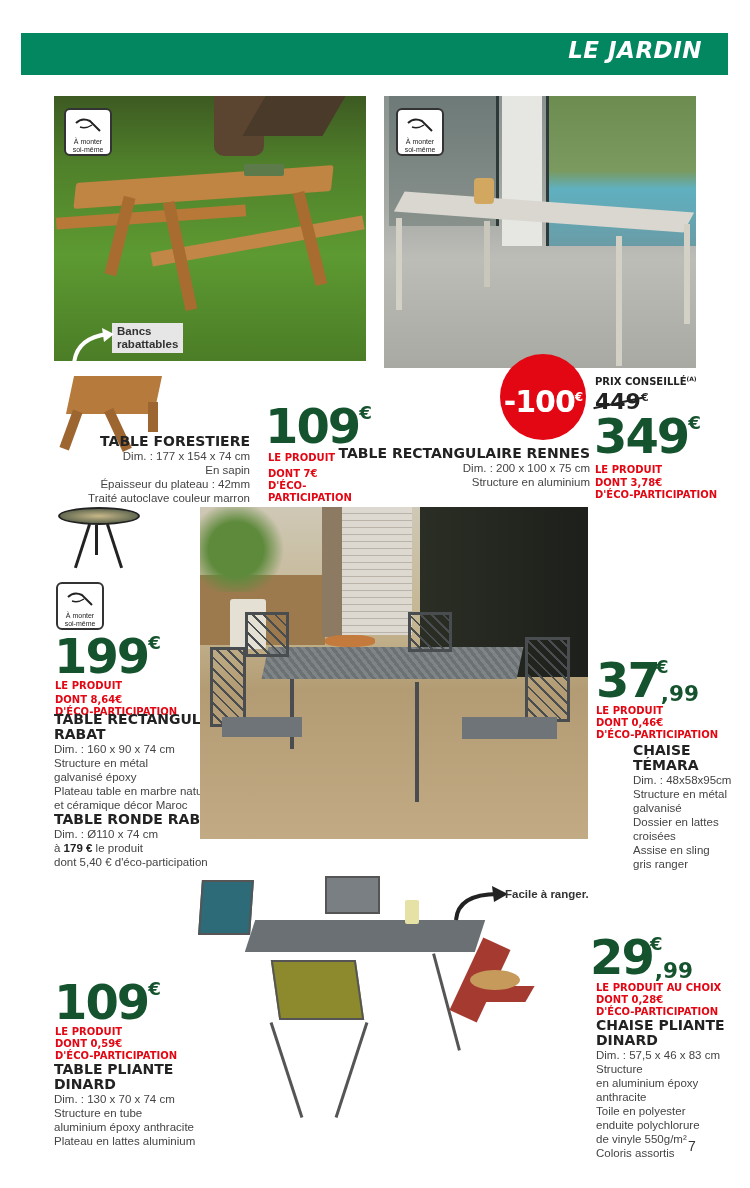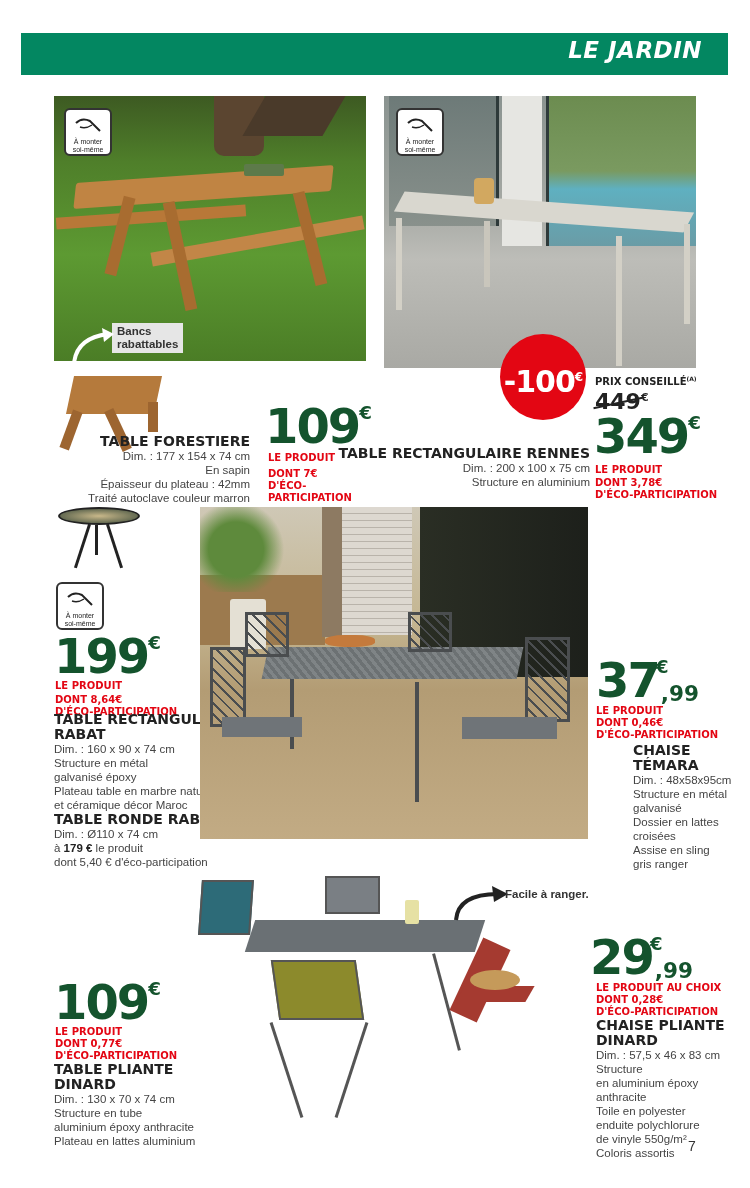--- a/index.html
+++ b/index.html
@@ -97,21 +97,21 @@
   <div class="abs badge" style="left:12px;top:12px;">
     <svg width="30" height="20" viewBox="0 0 30 20">
         <path d="M2 8 Q8 2 16 6 L26 16" stroke="#222" stroke-width="2" fill="none"></path>
         <path d="M6 12 Q12 14 18 10" stroke="#222" stroke-width="1.5" fill="none"></path>
       </svg>
     <div>À monter</div>
     <div>soi-même</div>
   </div>
 </div>
 
-<div class="abs disc-circle" style="left:500px;top:334px;">
+<div class="abs disc-circle" style="left:500px;top:354px;">
   <span>-100</span><sup>€</sup>
 </div>
 
 <div class="abs" style="left:595px;top:375px;">
   <div style="font-size:10px;font-weight:bold;color:#222;font-family:'DejaVu Sans',sans-serif;">
     <span>PRIX CONSEILLÉ</span><sup style="font-size:6px;">(A)</sup>
   </div>
   <div class="strike" style="font-size:22px;font-weight:bold;color:#222;font-family:'DejaVu Sans',sans-serif;line-height:22px;">
     <span>449</span><sup style="font-size:11px;">€</sup>
   </div>
@@ -229,21 +229,21 @@
       <path d="M40 2 L56 10 L42 18 Z" fill="#222"></path>
     </svg>
 </div>
 <div class="abs" style="left:505px;top:888px;font-size:11.5px;font-weight:bold;color:#333;">Facile à ranger.</div>
 
 <div class="abs price-big" style="left:54px;top:978px;font-size:48px;">
   <span>109</span><span class="eur">€</span>
 </div>
 <div class="abs eco" style="left:55px;top:1026px;">
   <div>LE PRODUIT</div>
-  <div>DONT 0,77€</div>
+  <div>DONT 0,59€</div>
   <div>D'ÉCO-PARTICIPATION</div>
 </div>
 <div class="abs" style="left:54px;top:1062px;width:160px;">
   <div class="ptitle">TABLE PLIANTE</div>
   <div class="ptitle">DINARD</div>
   <div class="desc">Dim. : 130 x 70 x 74 cm</div>
   <div class="desc">Structure en tube</div>
   <div class="desc" style="white-space:nowrap;">aluminium époxy anthracite</div>
   <div class="desc" style="white-space:nowrap;">Plateau en lattes aluminium</div>
 </div>

